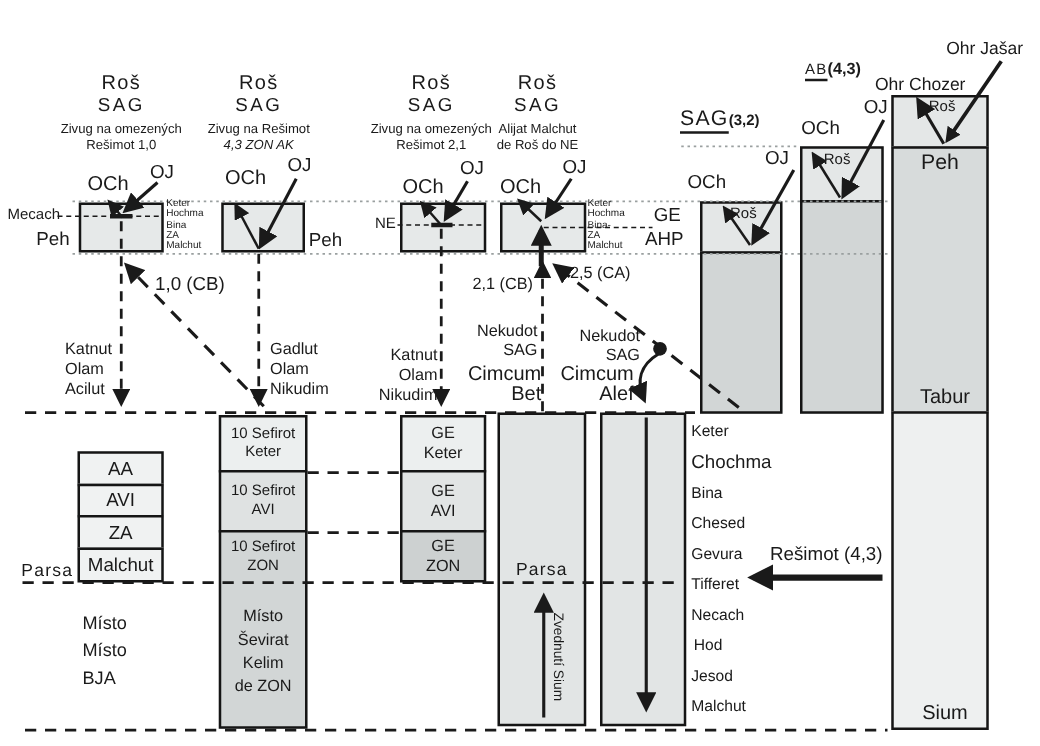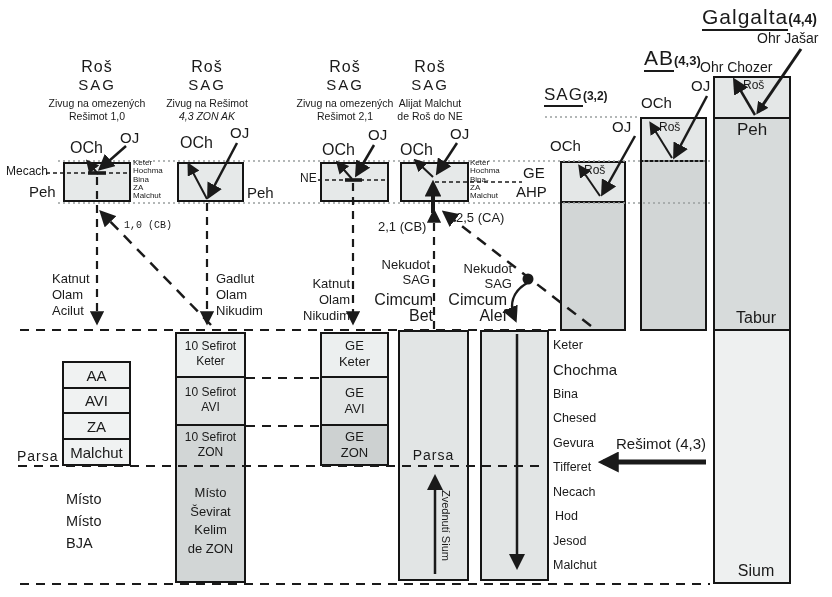--- a/index.html
+++ b/index.html
@@ -200,22 +200,21 @@
   <div class="lbl txt" style="left:400px;top:141px;font-size:16px;">OCh</div>
   <div class="lbl txt" style="left:450px;top:126px;font-size:15px;">OJ</div>
   <div class="lbl txt" style="left:550px;top:138px;font-size:15px;">OCh</div>
   <div class="lbl txt" style="left:612px;top:119px;font-size:15px;">OJ</div>
   <div class="lbl txt" style="left:641px;top:95px;font-size:15px;">OCh</div>
   <div class="lbl txt" style="left:691px;top:78px;font-size:15px;">OJ</div>
   <div class="lbl txt" style="left:700px;top:60px;font-size:14px;">Ohr Chozer</div>
   <div class="lbl txt" style="left:757px;top:31px;font-size:14px;">Ohr Jašar</div>
 
   <div class="lbl txt" style="left:544px;top:85px;text-align:right;"><span class="und" style="font-size:17px;letter-spacing:1px;">SAG</span><b style="font-size:12px;">(3,2)</b></div>
-  <div class="lbl txt" style="left:644px;top:46px;"><span class="und" style="font-size:21px;letter-spacing:1px;">AB</span><b style="font-size:13px;">(4,3)</b></div>
-  <div class="lbl txt" style="left:702px;top:5px;"><span class="und" style="font-size:21px;letter-spacing:1px;">Galgalta</span><b style="font-size:14px;">(4,4)</b></div>
+  <div class="lbl txt" style="left:644px;top:46px;"><span class="und" style="font-size:12px;letter-spacing:1px;">AB</span><b style="font-size:13px;">(4,3)</b></div>
 
   <div class="lbl txt" style="left:6px;top:165px;font-size:12px;">Mecach</div>
   <div class="lbl txt" style="left:29px;top:184px;font-size:15px;">Peh</div>
   <div class="lbl txt" style="left:247px;top:185px;font-size:15px;">Peh</div>
   <div class="lbl txt" style="left:300px;top:172px;font-size:12px;">NE</div>
   <div class="lbl txt" style="left:523px;top:165px;font-size:15px;">GE</div>
   <div class="lbl txt" style="left:516px;top:184px;font-size:15px;">AHP</div>
 
   <div class="lbl txt tiny" style="left:133px;top:159px;">
     <div>Keter</div>
@@ -233,21 +232,21 @@
   </div>
 
   <div class="lbl txt" style="left:584px;top:164px;font-size:12px;">Roš</div>
   <div class="lbl txt" style="left:659px;top:121px;font-size:12px;">Roš</div>
   <div class="lbl txt" style="left:743px;top:79px;font-size:12px;">Roš</div>
 
   <div class="lbl txt ctr" style="left:713px;top:120px;width:78px;font-size:17px;">Peh</div>
   <div class="lbl txt ctr" style="left:717px;top:309px;width:78px;font-size:16px;">Tabur</div>
   <div class="lbl txt ctr" style="left:717px;top:562px;width:78px;font-size:16px;">Sium</div>
 
-  <div class="lbl txt" style="left:124px;top:220px;font-size:10px;font-family:Liberation Mono, monospace;">1,0 (CB)</div>
+  <div class="lbl txt" style="left:124px;top:220px;font-size:15px;">1,0 (CB)</div>
   <div class="lbl txt" style="left:378px;top:220px;font-size:13px;">2,1 (CB)</div>
   <div class="lbl txt" style="left:456px;top:211px;font-size:13px;">2,5 (CA)</div>
 
   <div class="lbl txt" style="left:52px;top:271px;font-size:13px;line-height:16px;">
     <div>Katnut</div>
     <div>Olam</div>
     <div>Acilut</div>
   </div>
   <div class="lbl txt" style="left:216px;top:271px;font-size:13px;line-height:16px;">
     <div>Gadlut</div>

